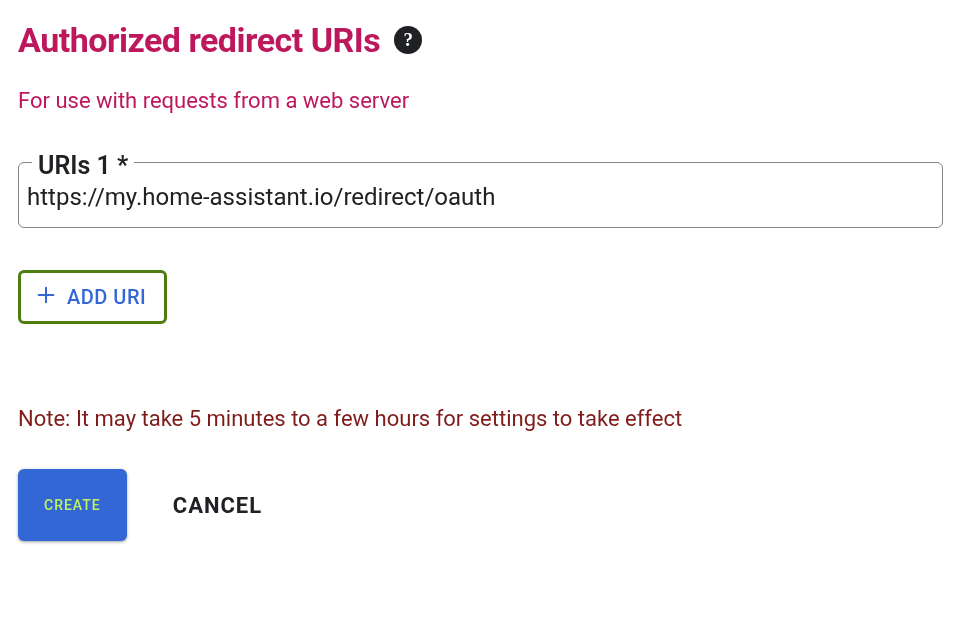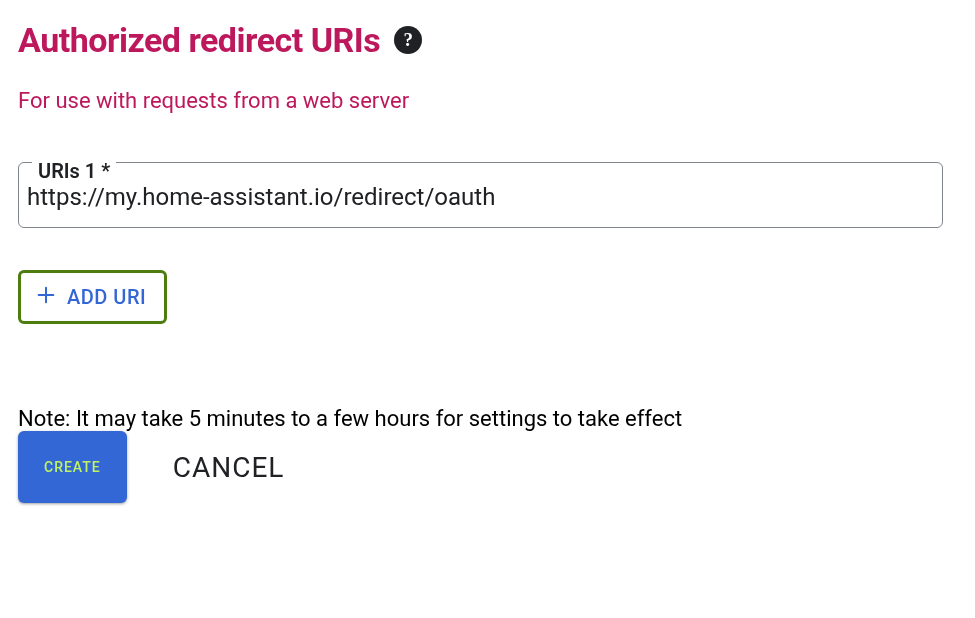--- a/index.html
+++ b/index.html
@@ -42,24 +42,23 @@
     .field-wrap {
       position: relative;
       margin-bottom: 32px;
     }
     .field-label {
       position: absolute;
       top: -11px;
       left: 14px;
       background: #fff;
       padding: 0 6px;
-      font-size: 20px;
+      font-size: 25px;
       font-weight: 600;
       color: #202124;
-      margin-top: 8px;
     }
     .field-input {
       width: 100%;
       max-width: 925px;
       border: 1px solid #80868b;
       border-radius: 6px;
       padding: 20px 16px 16px 8px;
       font-size: 24px;
       color: #202124;
       font-family: inherit;
@@ -85,22 +84,23 @@
       line-height: 1;
     }
     .add-label {
       color: #3367d6;
       font-size: 20px;
       font-weight: 500;
       letter-spacing: 0.5px;
     }
     .note {
       font-size: 22px;
-      color: #000000;
+      color: #7f1d1d;
       margin-top: 82px;
+      margin-bottom: 38px;
     }
     .actions {
       display: flex;
       align-items: center;
       gap: 42px;
     }
     .create-btn {
       background: #3367d6;
       color: #bef264;
       border: none;
@@ -110,22 +110,22 @@
       font-weight: 500;
       letter-spacing: 1px;
       cursor: pointer;
       font-family: inherit;
       box-shadow: 0 1px 2px rgba(60,64,67,.3), 0 1px 3px 1px rgba(60,64,67,.15);
     }
     .cancel-btn {
       background: transparent;
       border: none;
       color: #202124;
-      font-size: 28px;
-      font-weight: 400;
+      font-size: 22px;
+      font-weight: 700;
       letter-spacing: 1px;
       cursor: pointer;
       font-family: inherit;
       padding: 8px 4px;
     }
   </style>
 </head>
 <body>
 
 

